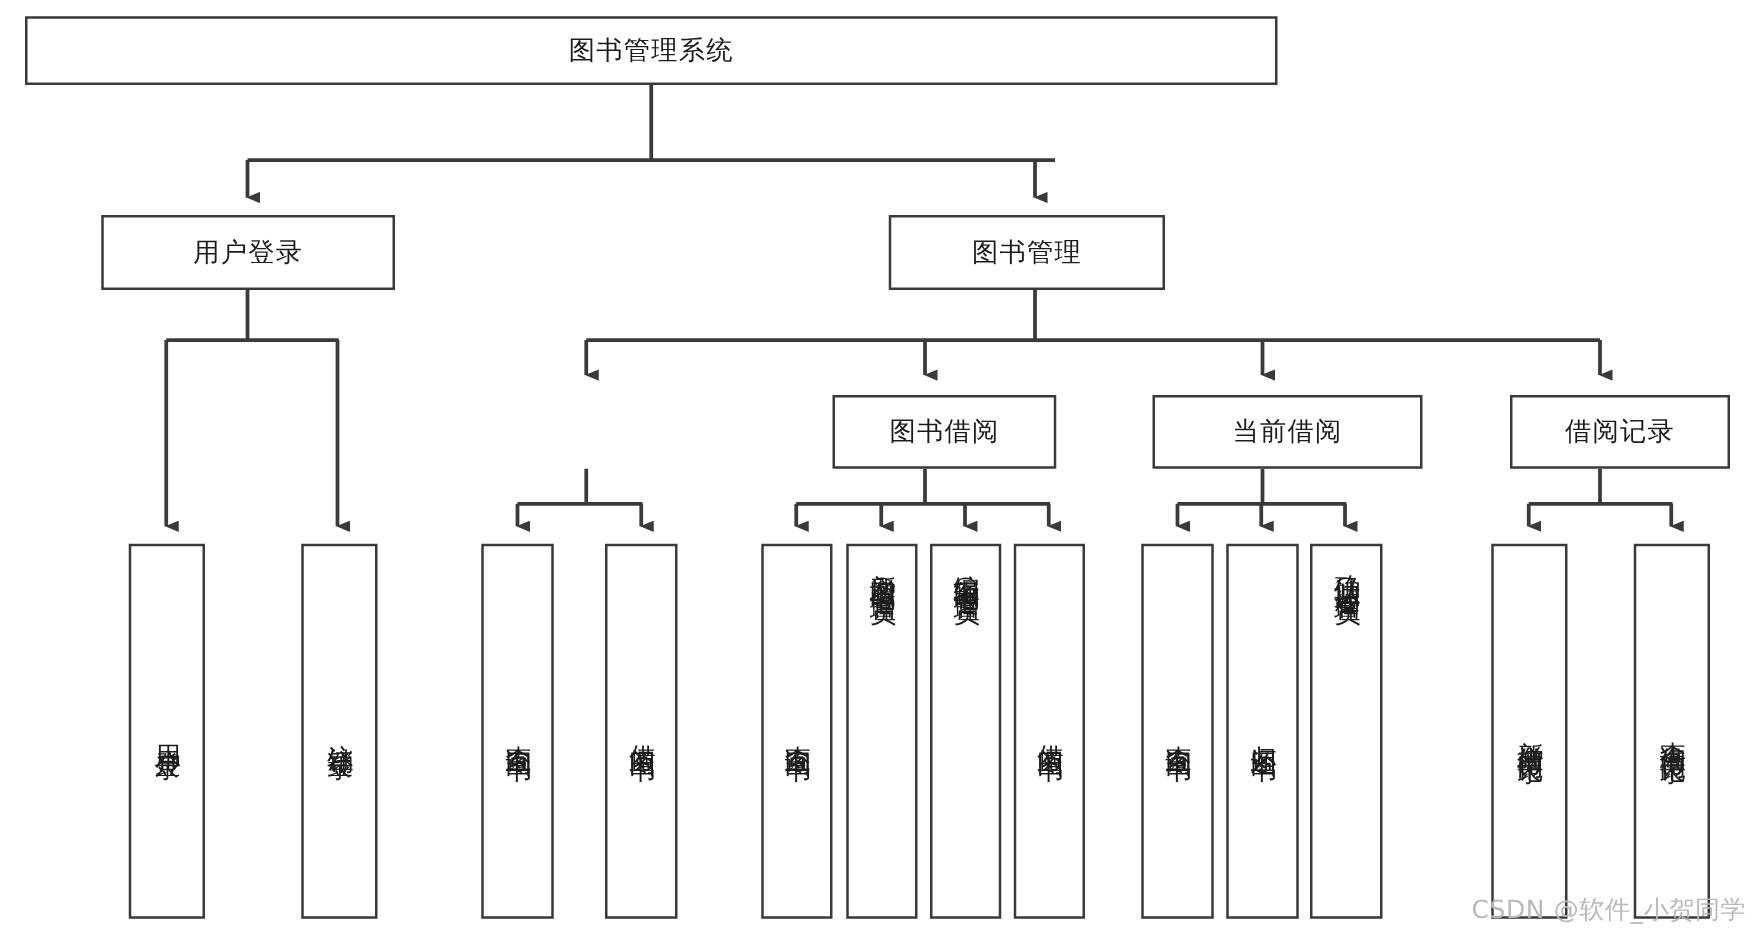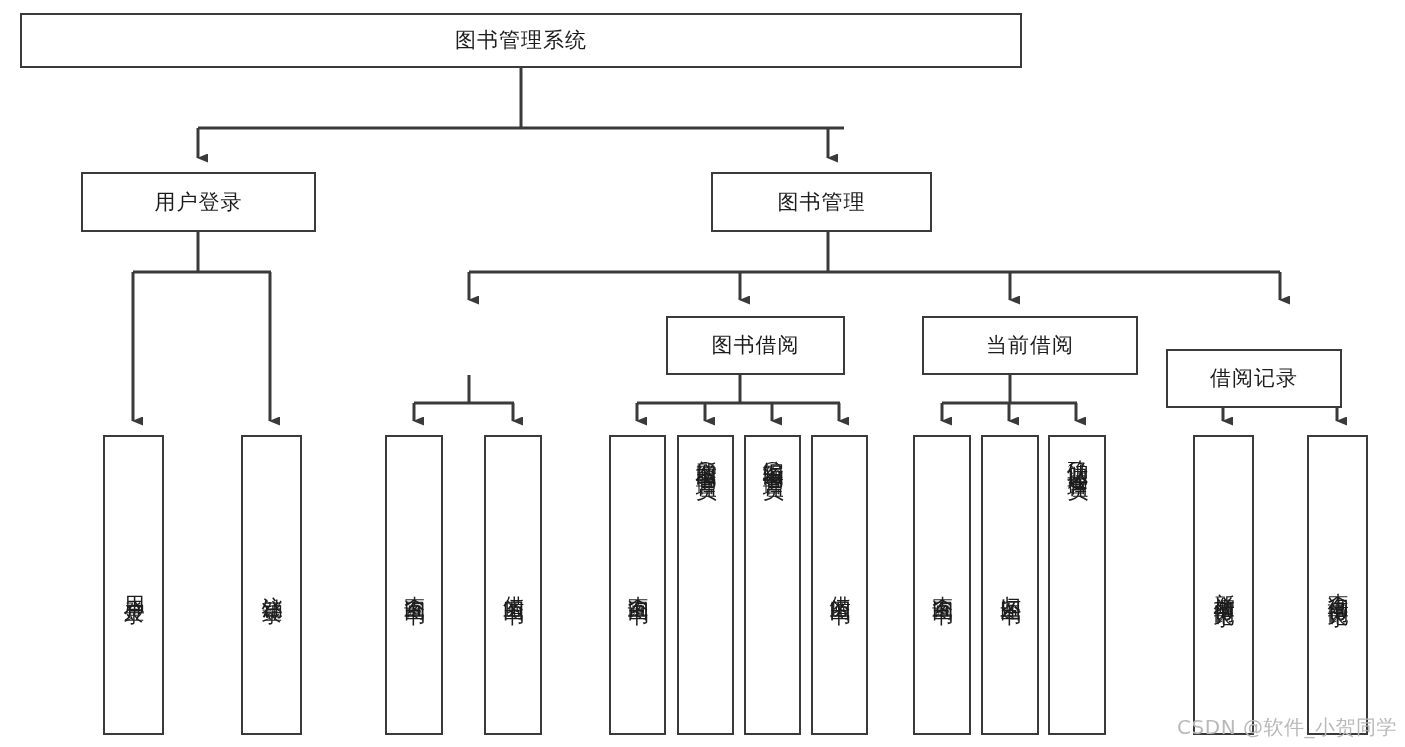--- a/index.html
+++ b/index.html
@@ -139,21 +139,21 @@
   <div class="node" style="left:711px; top:172px; width:221px; height:60px;">
     <span class="node-label">图书管理</span>
   </div>
 
   <div class="node" style="left:631px; top:316px; width:179px; height:59px;margin-left:35px;">
     <span class="node-label">图书借阅</span>
   </div>
   <div class="node" style="left:902px; top:316px; width:216px; height:59px;margin-left:20px;">
     <span class="node-label">当前借阅</span>
   </div>
-  <div class="node" style="left:1166px; top:316px; width:176px; height:59px;margin-top:33px;">
+  <div class="node" style="left:1208px; top:316px; width:176px; height:59px;">
     <span class="node-label">借阅记录</span>
   </div>
 
   <div class="node leaf centered" style="left:103px; top:435px; width:61px; height:300px;">
     <span class="node-label">用户登录</span>
   </div>
   <div class="node leaf centered" style="left:241px; top:435px; width:61px; height:300px;">
     <span class="node-label">注销登录</span>
   </div>
 

